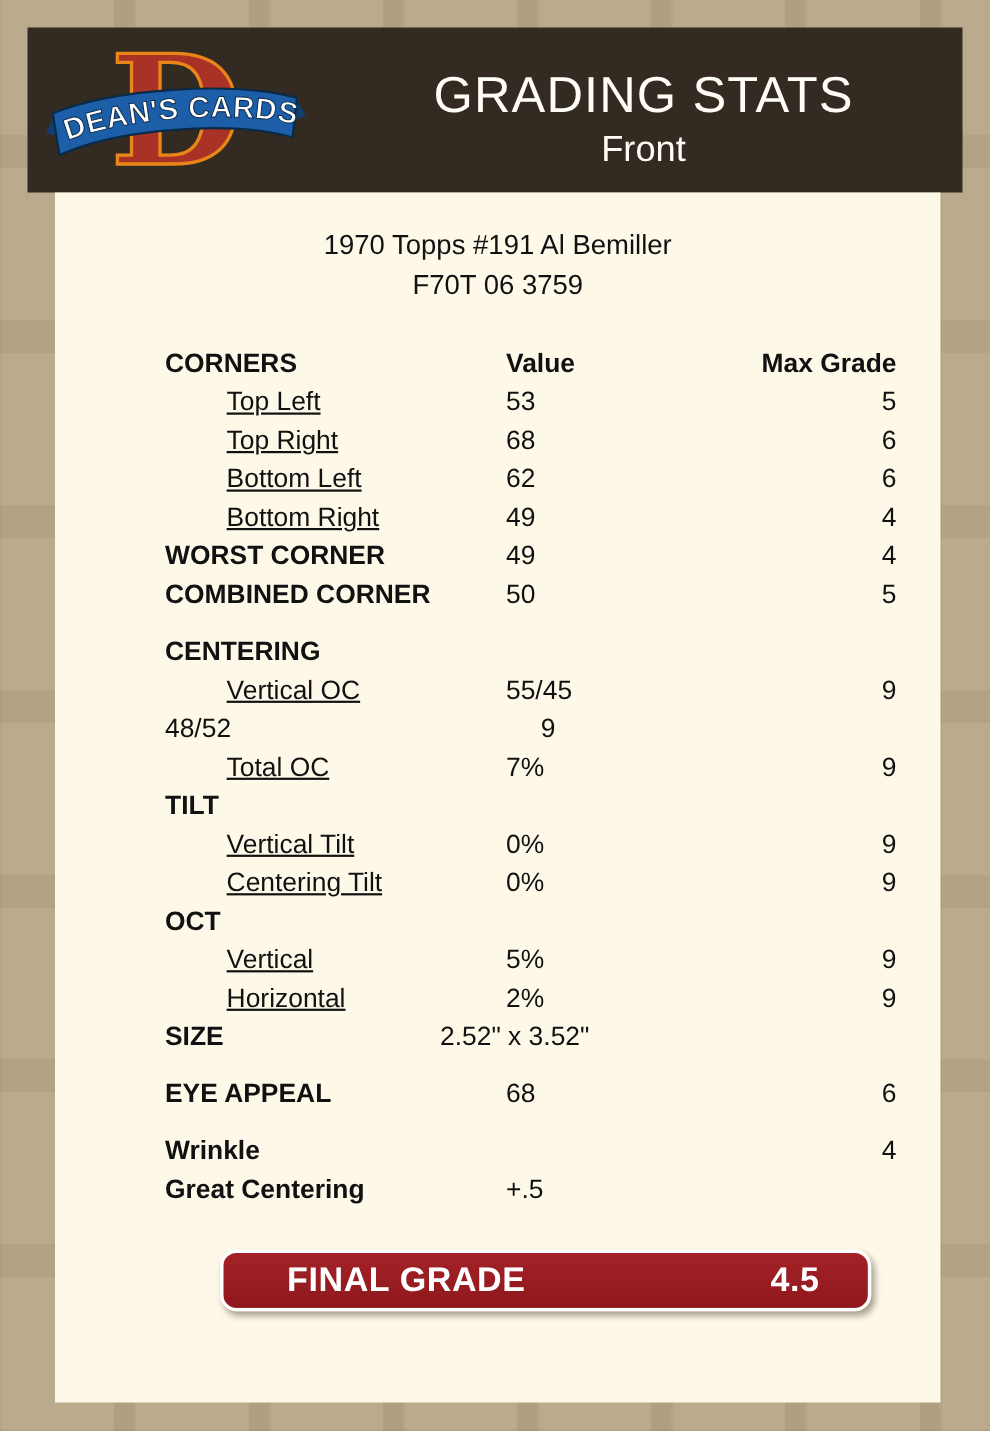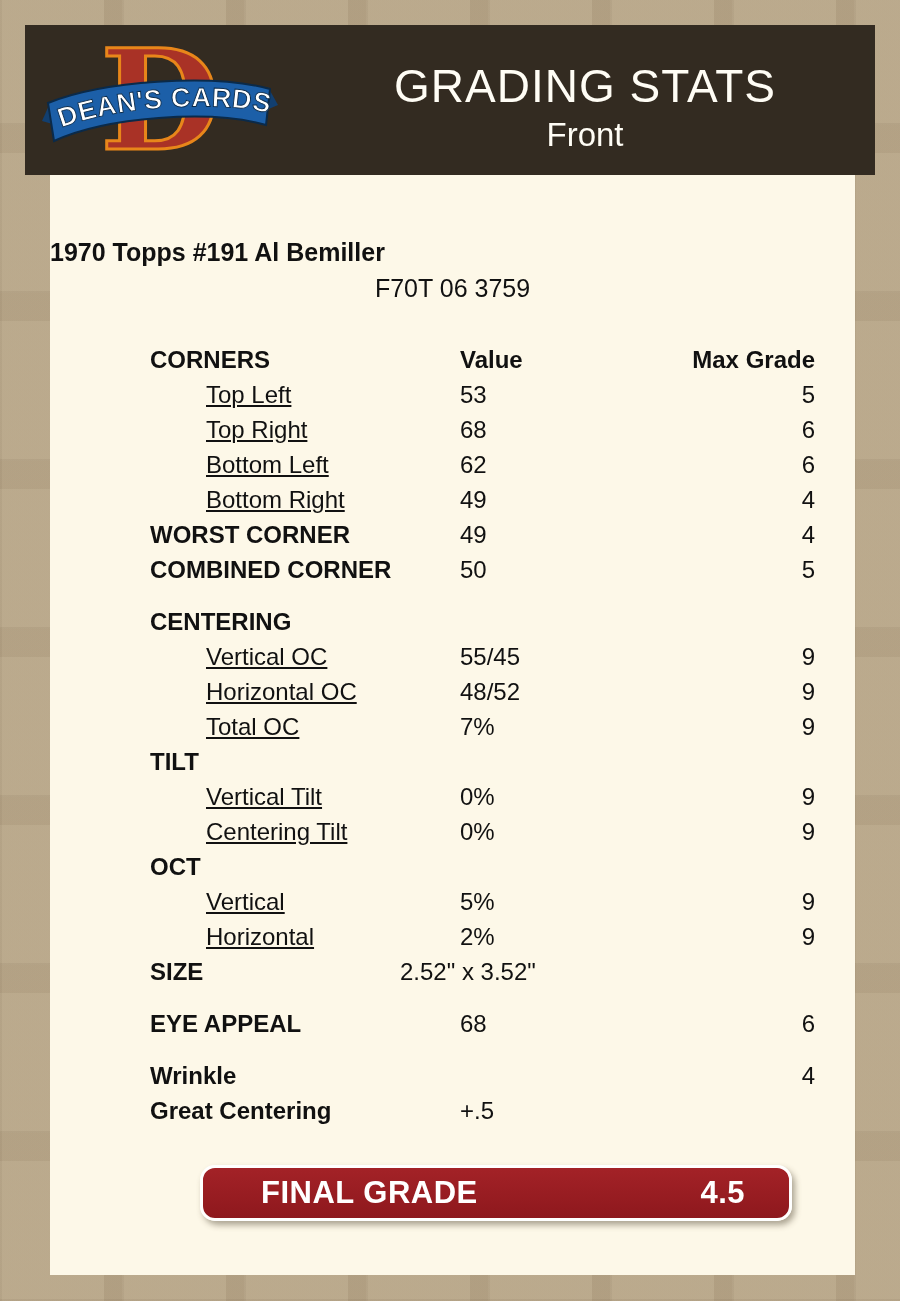--- a/index.html
+++ b/index.html
@@ -26,21 +26,21 @@
   }
   .logo-wrap{ width:270px; flex:none; display:flex; justify-content:center; align-items:center; }
   .header-text{ flex:1; text-align:center; color:#fffdf5; padding-top:16px; }
   .header-title{ font-size:46px; line-height:54px; letter-spacing:1px; }
   .header-subtitle{ font-size:33px; line-height:44px; }
   .card{
     position:absolute; left:50px; top:175px; width:805px; height:1100px;
     background:#fdf8e8;
     padding-top:30px;
   }
-  .card-title{ text-align:left; font-size:25px; font-weight:bold; line-height:36px;margin-top:29px; }
+  .card-title{ text-align:center; font-size:25px; font-weight:normal; line-height:36px; }
   .card-serial{ text-align:center; font-size:25px; line-height:36px; }
   .stats-table{ margin-top:36px; }
   .row{ display:flex; line-height:35px; font-size:24px; padding-left:100px; white-space:nowrap; }
   .row .lbl{ width:310px; }
   .row .val{ width:185px; }
   .row .max{ width:170px; text-align:right; }
   .row.bold .lbl{ font-weight:bold; }
   .row.colhead .val, .row.colhead .max{ font-weight:bold; }
   .row.indent .lbl{ padding-left:56px;text-decoration:underline; }
   .row.gap{ margin-top:17px; }
@@ -128,21 +128,20 @@
     <span class="lbl">CENTERING</span>
     <span class="val"></span>
     <span class="max"></span>
   </div>
         <div class="row indent">
     <span class="lbl">Vertical OC</span>
     <span class="val">55/45</span>
     <span class="max">9</span>
   </div>
         <div class="row indent">
-    <span class="lbl">Horizontal OC</span>
     <span class="val">48/52</span>
     <span class="max">9</span>
   </div>
         <div class="row indent">
     <span class="lbl">Total OC</span>
     <span class="val">7%</span>
     <span class="max">9</span>
   </div>
         <div class="row bold">
     <span class="lbl">TILT</span>

